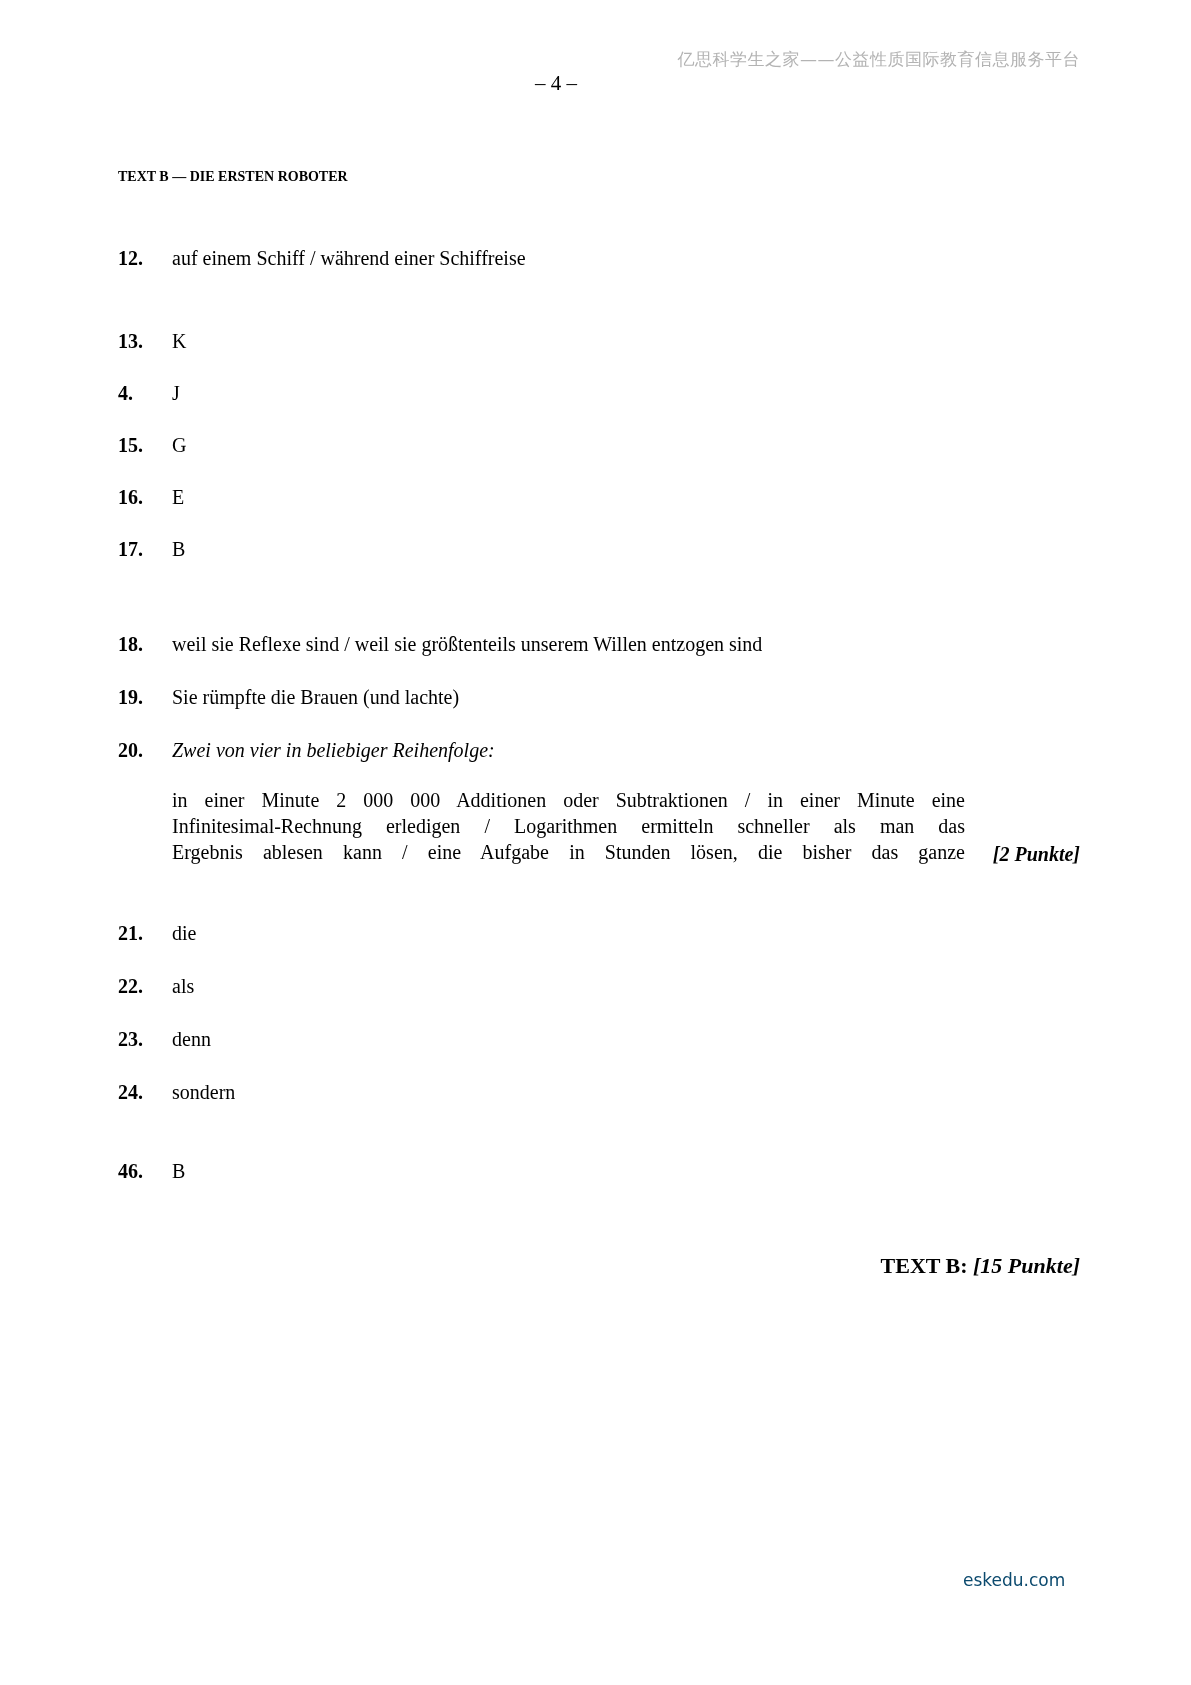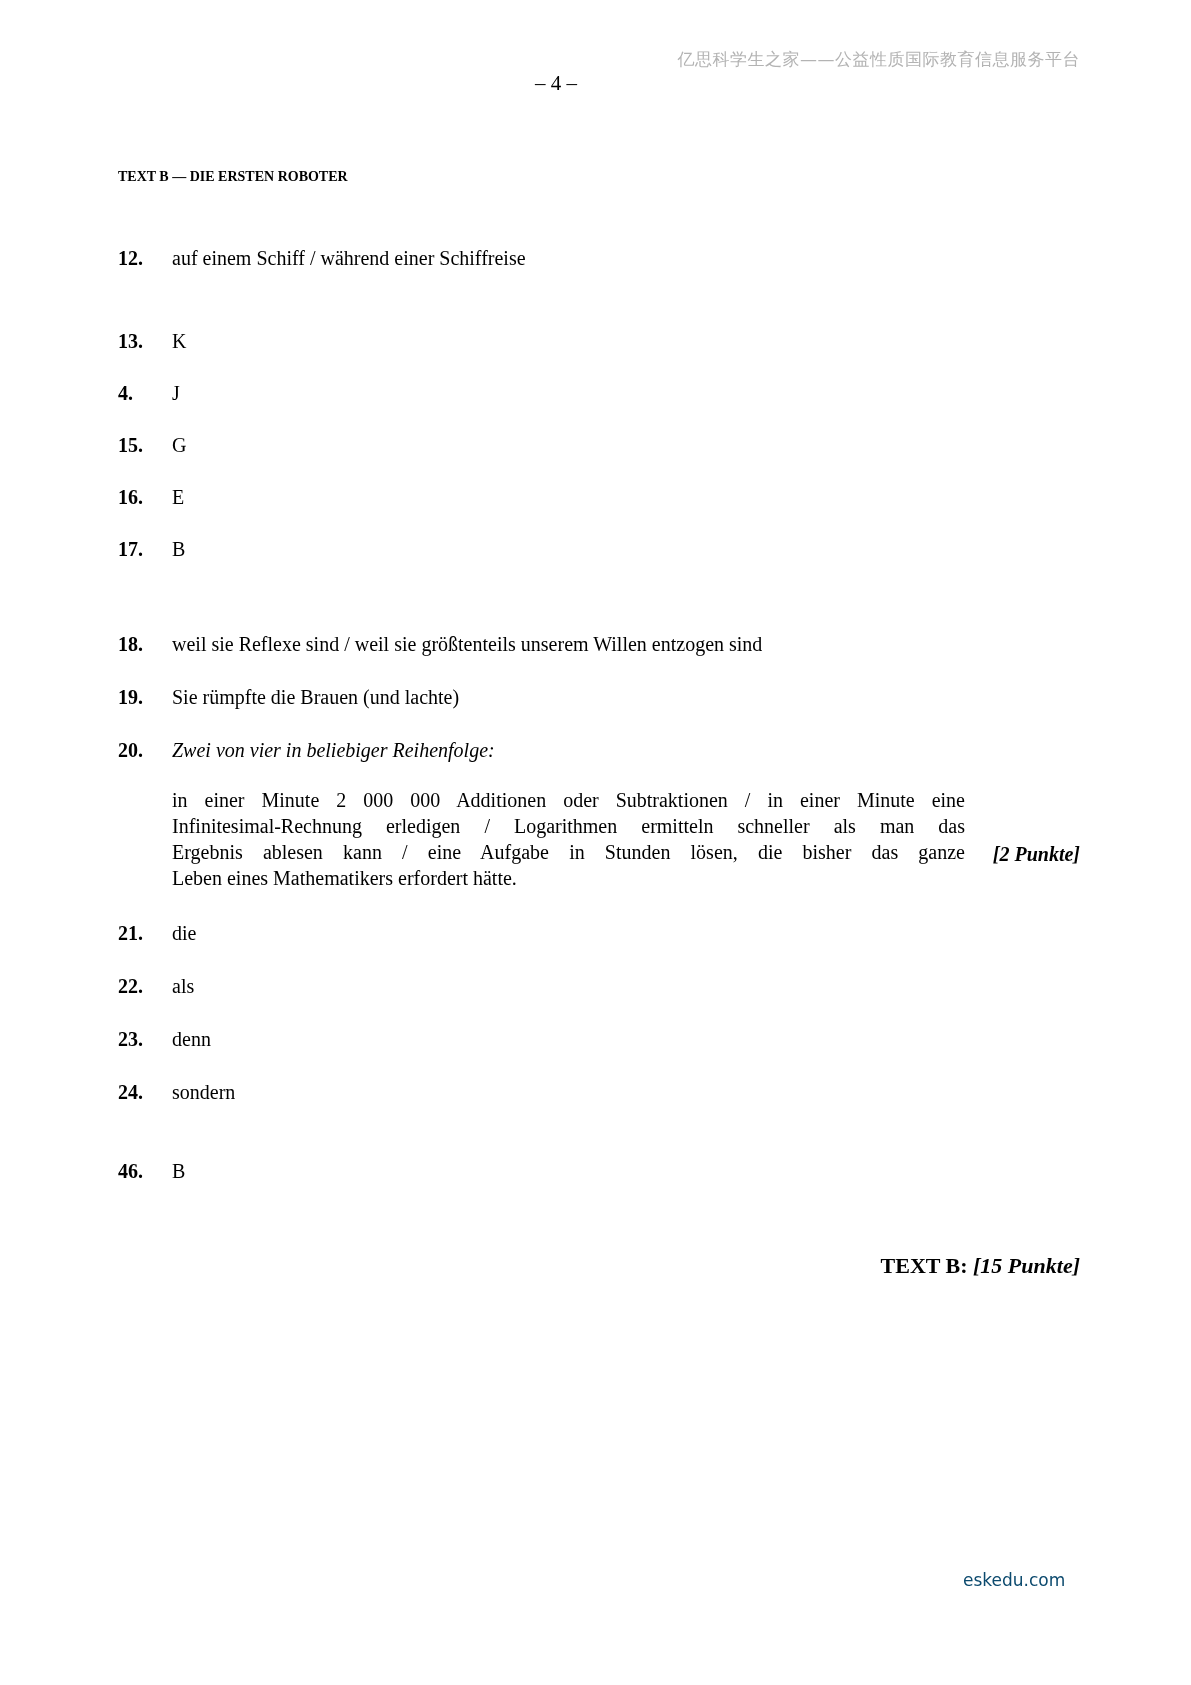--- a/index.html
+++ b/index.html
@@ -98,21 +98,20 @@
     <span class="ans">Sie rümpfte die Brauen (und lachte)</span>
   </div>
 
   <div class="row" style="top:737px;height:130px">
     <span class="num">20.</span>
     <span class="ans intro">Zwei von vier in beliebiger Reihenfolge:</span>
     <div class="para">
       <div class="pline">in einer Minute 2 000 000 Additionen oder Subtraktionen / in einer Minute eine</div>
       <div class="pline">Infinitesimal-Rechnung erledigen / Logarithmen ermitteln schneller als man das</div>
       <div class="pline">Ergebnis ablesen kann / eine Aufgabe in Stunden lösen, die bisher das ganze</div>
-      <div class="pline-last">Leben eines Mathematikers erfordert hätte.</div>
     </div>
   </div>
   <div class="abs points-2">[2 Punkte]</div>
 
   <div class="row" style="top:920px">
     <span class="num">21.</span>
     <span class="ans">die</span>
   </div>
   <div class="row" style="top:973px">
     <span class="num">22.</span>

